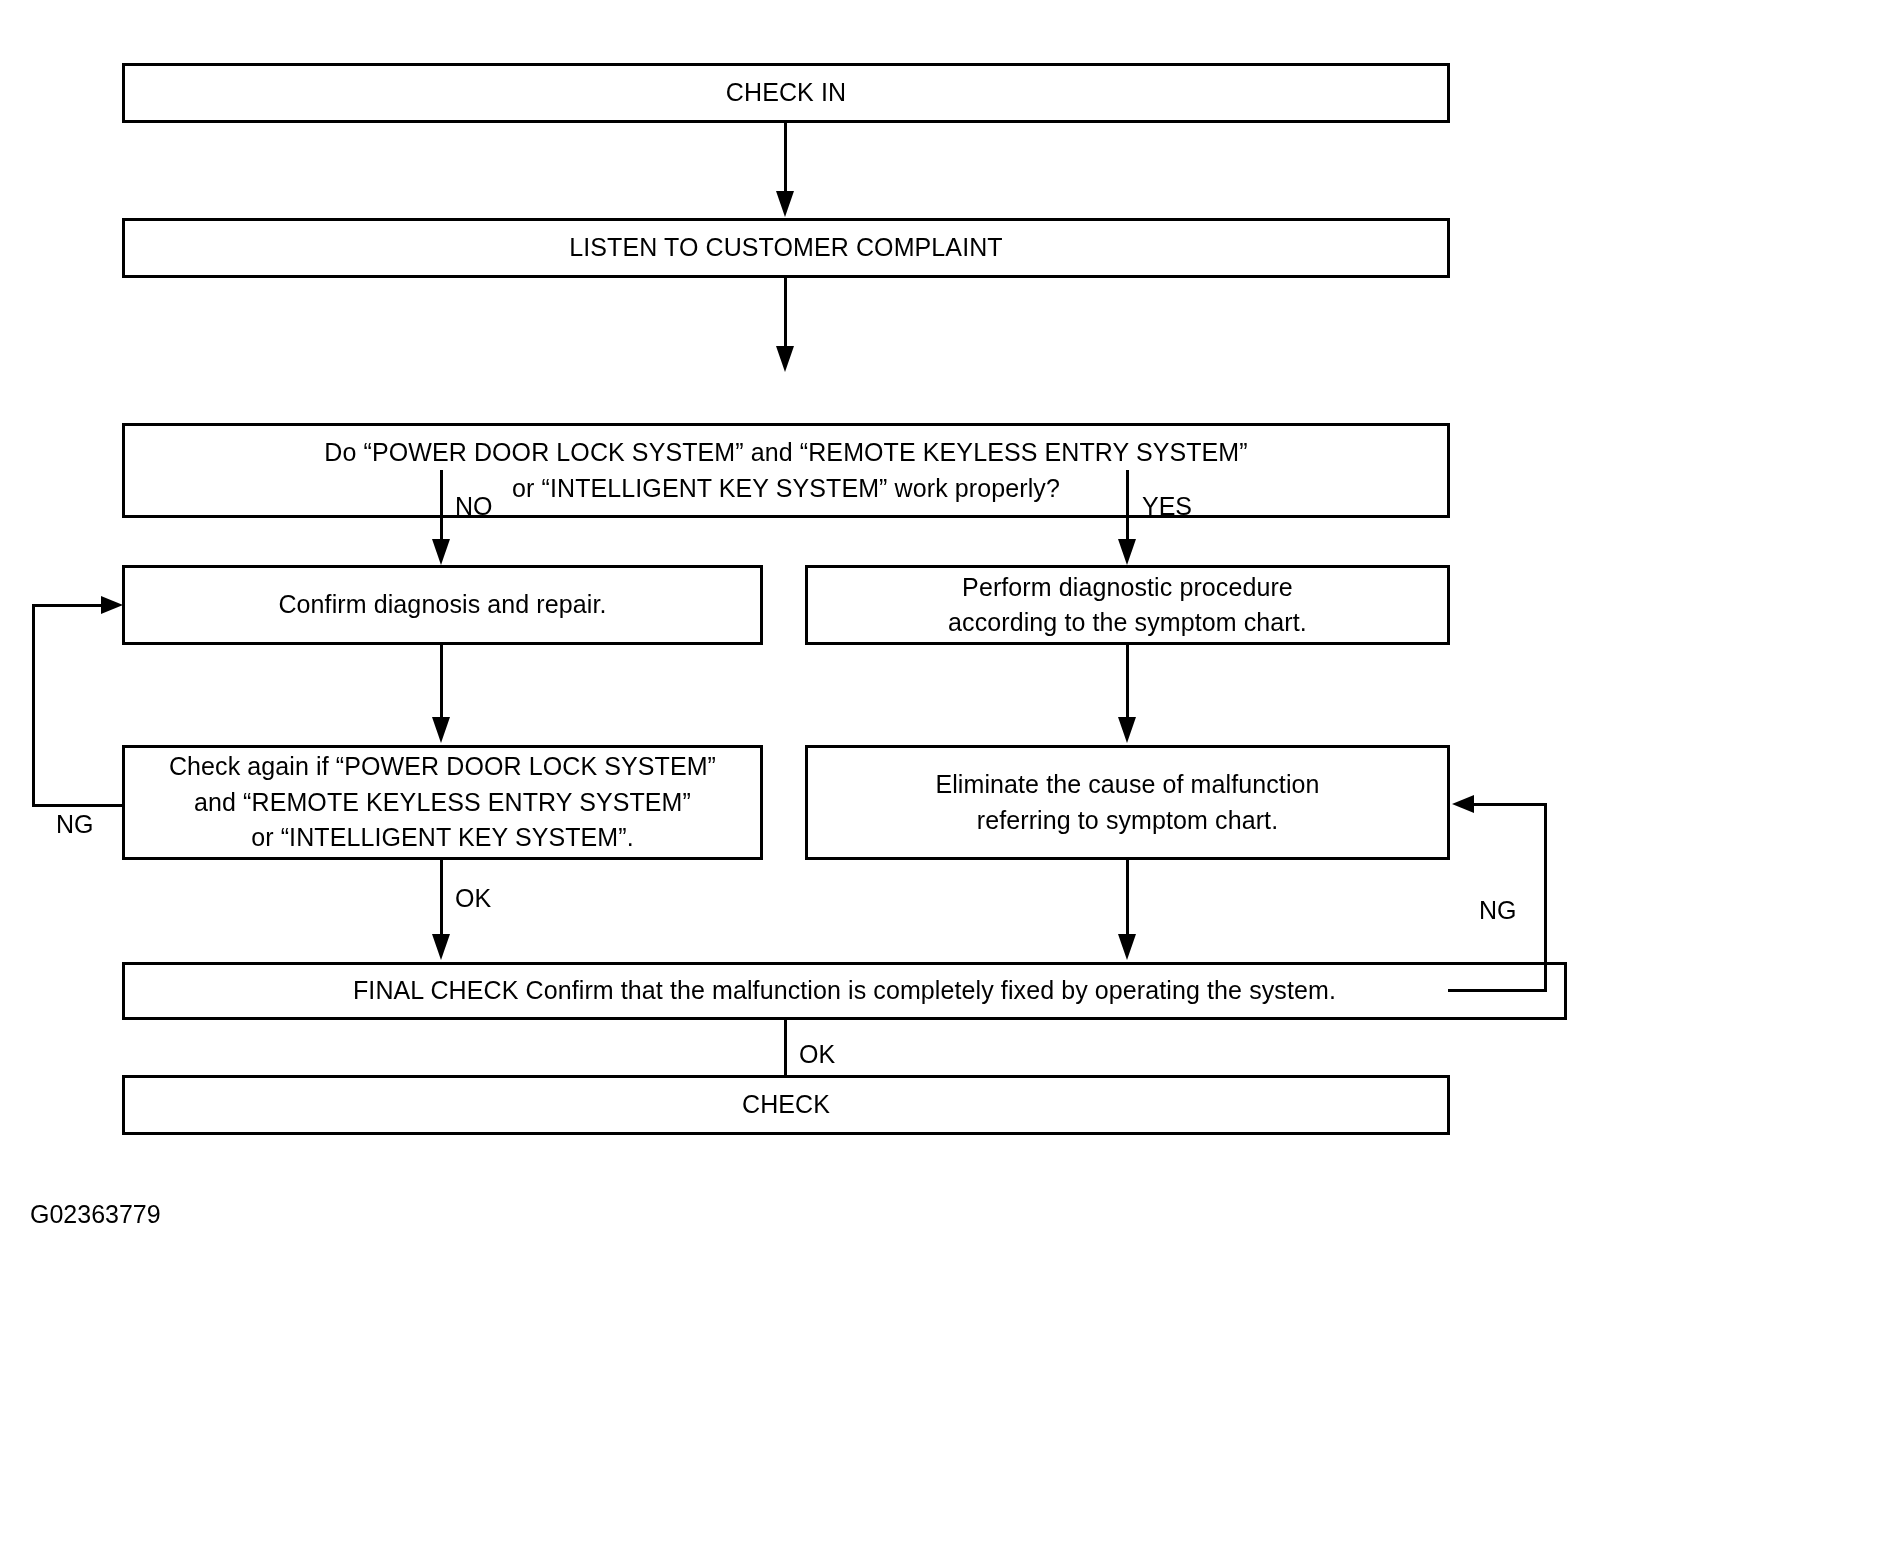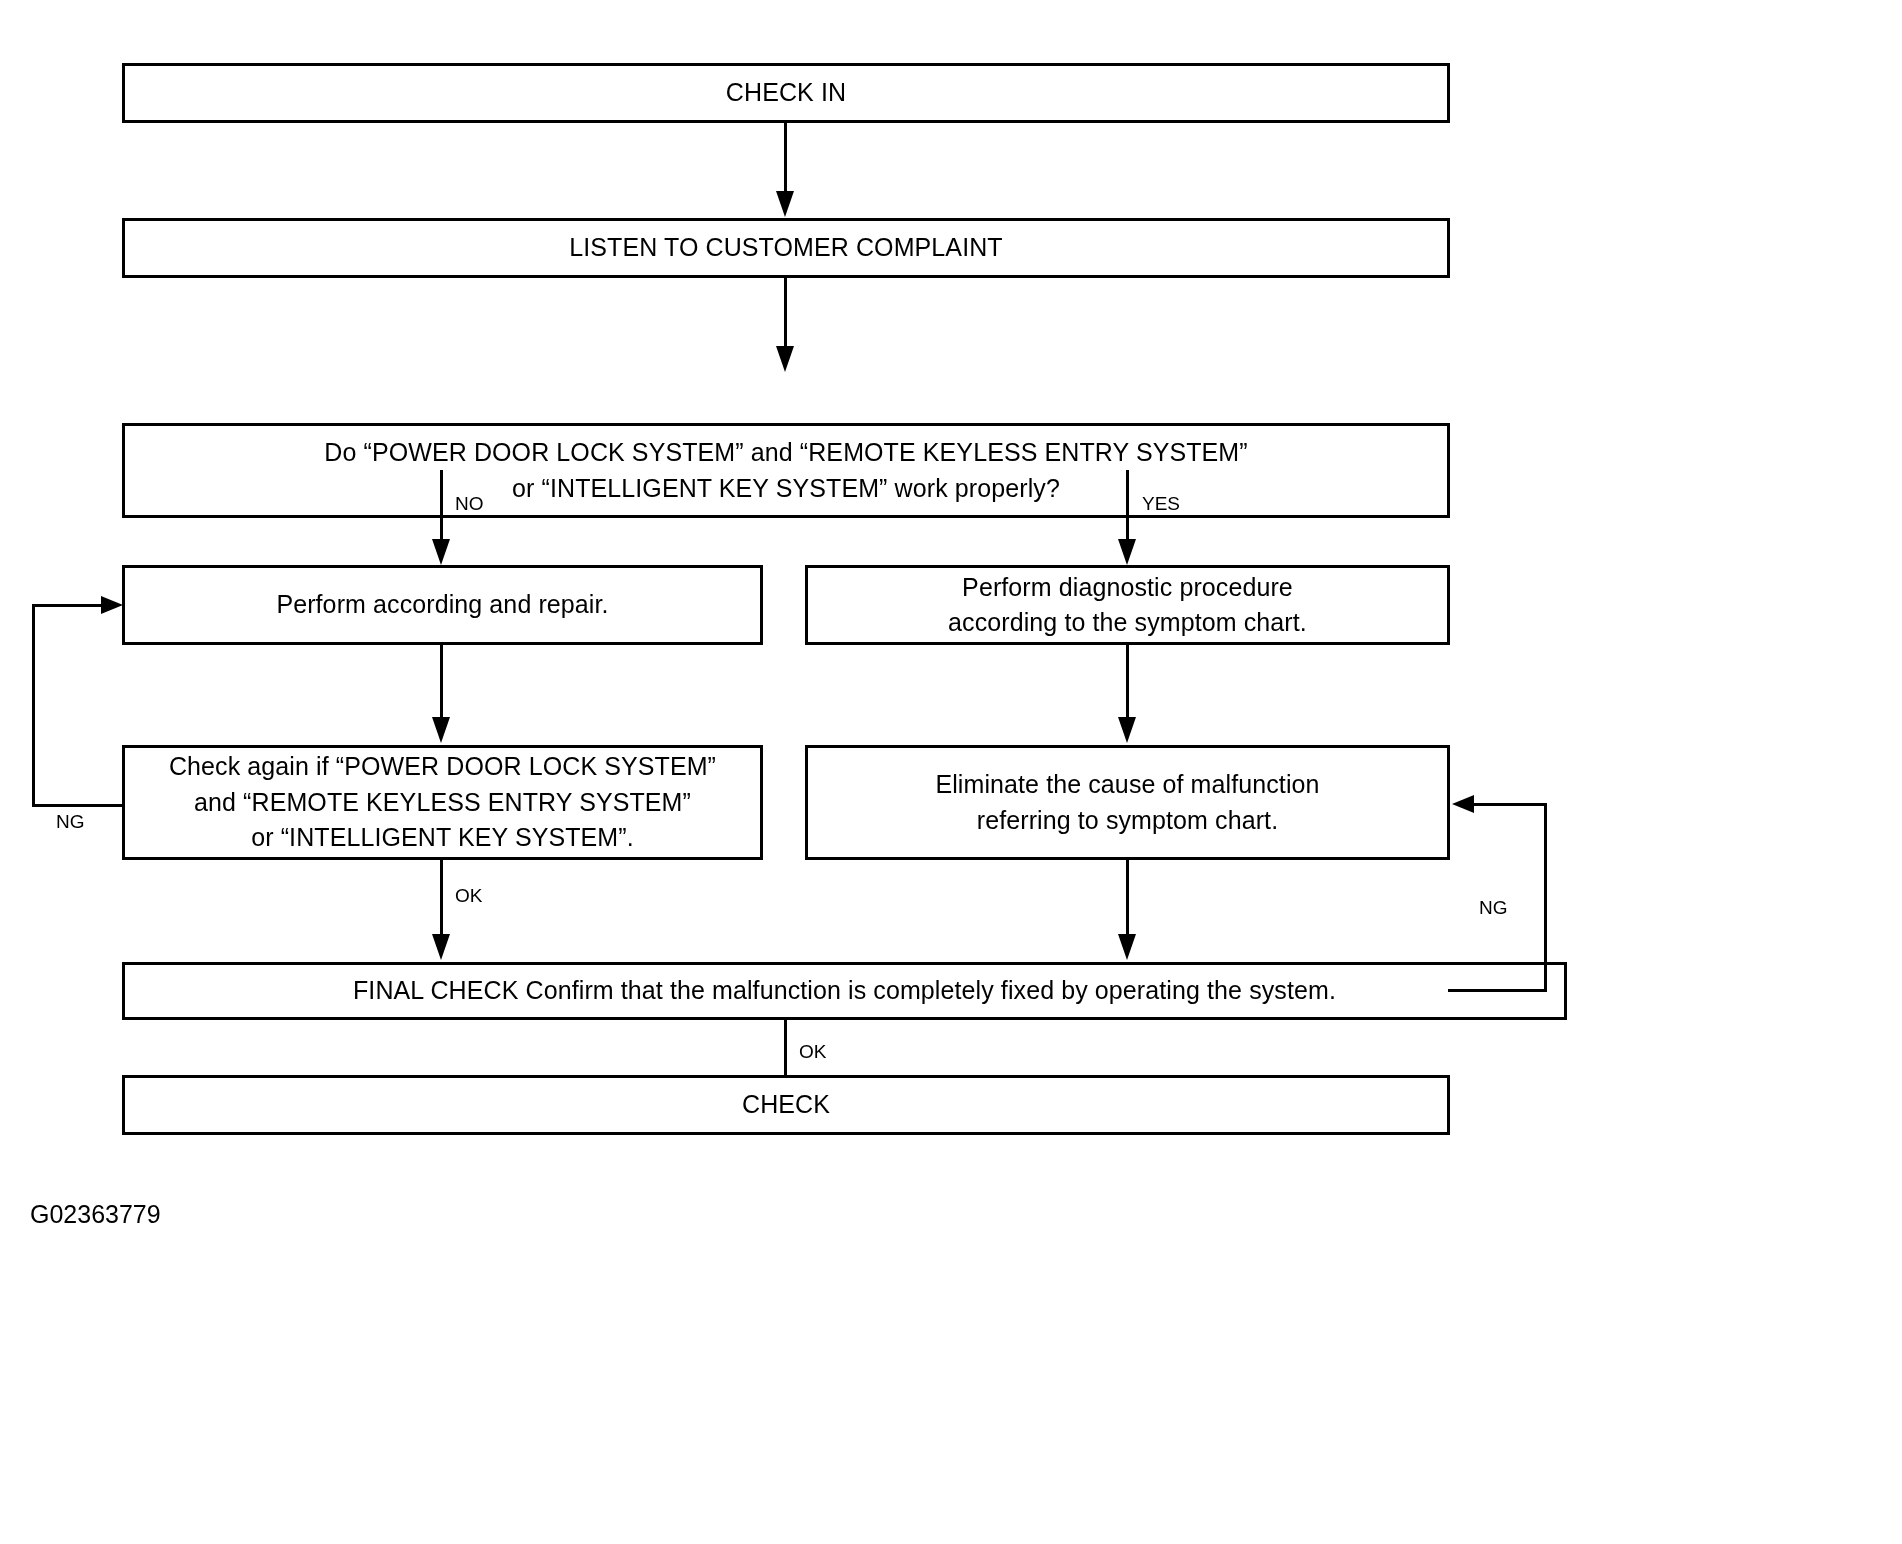--- a/index.html
+++ b/index.html
@@ -65,21 +65,21 @@
   .arrow-left {
     position: absolute;
     width: 0;
     height: 0;
     border-top: 9px solid transparent;
     border-bottom: 9px solid transparent;
     border-right: 22px solid #000000;
   }
   .edge-label {
     position: absolute;
-    font-size: 19px;
+    font-size: 25px;
     line-height: 1;
     white-space: nowrap;
   }
   .figure-id {
     position: absolute;
     font-size: 25px;
     line-height: 1;
     white-space: nowrap;
   }
 </style>
@@ -109,21 +109,21 @@
 
   <div class="edge-v" style="left:440px; top:470px; height:71px;"></div>
   <div class="arrow-down" style="left:432px; top:539px;"></div>
   <div class="edge-label" style="left:455px; top:494px;">NO</div>
 
   <div class="edge-v" style="left:1126px; top:470px; height:71px;"></div>
   <div class="arrow-down" style="left:1118px; top:539px;"></div>
   <div class="edge-label" style="left:1142px; top:494px;">YES</div>
 
   <div class="node" style="left:122px; top:565px; width:641px; height:80px;">
-    <span class="txt">Perform according and repair.</span>
+    <span class="txt">Confirm diagnosis and repair.</span>
   </div>
 
   <div class="node" style="left:805px; top:565px; width:645px; height:80px;">
     <span class="txt">Perform diagnostic procedure
 according to the symptom chart.</span>
   </div>
 
   <div class="edge-v" style="left:440px; top:645px; height:74px;"></div>
   <div class="arrow-down" style="left:432px; top:717px;"></div>
 

